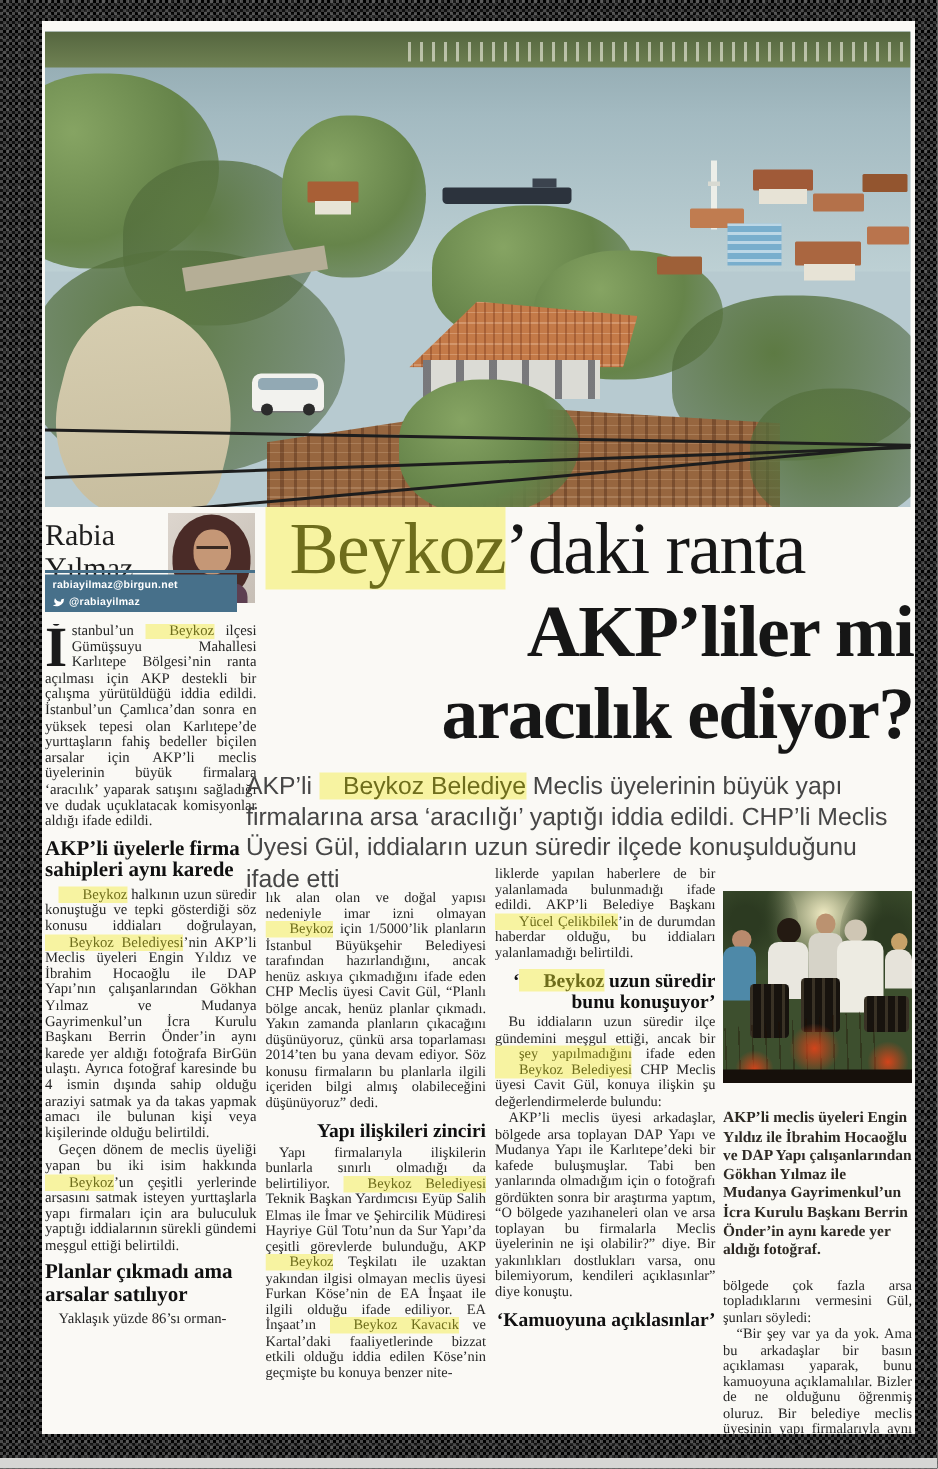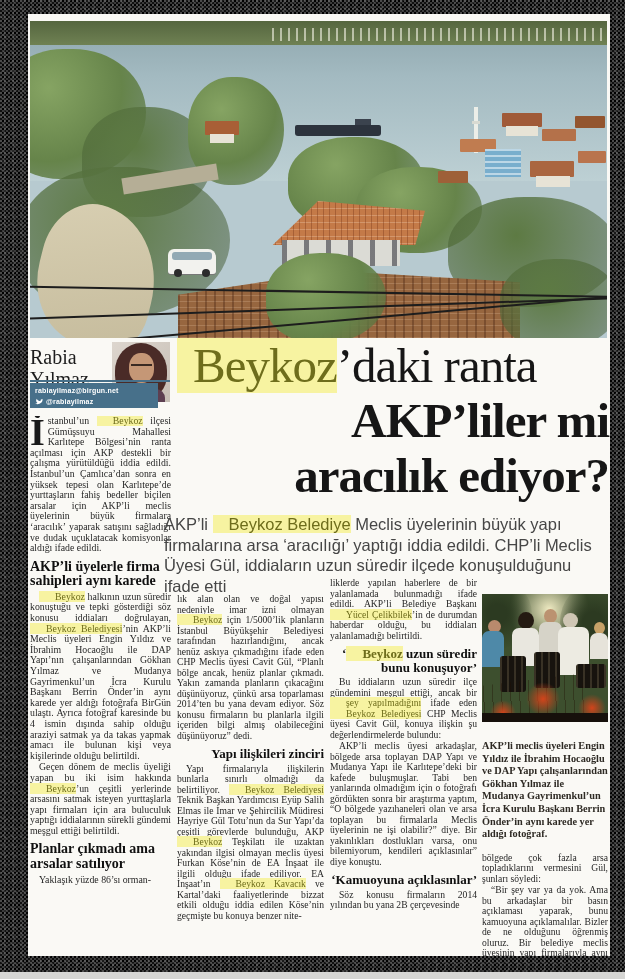--- a/index.html
+++ b/index.html
@@ -202,21 +202,20 @@
       <div class="subhead small">Yapı ilişkileri zinciri</div>
       <p><span><span>Yapı firmalarıyla ilişkilerin bunlarla sınırlı olmadığı da belirtiliyor. </span><span class="hl">Beykoz Belediyesi</span><span> Teknik Başkan Yardımcısı Eyüp Salih Elmas ile İmar ve Şehircilik Müdiresi Hayriye Gül Totu’nun da Sur Yapı’da çeşitli görevlerde bulunduğu, AKP </span><span class="hl">Beykoz</span><span> Teşkilatı ile uzaktan yakından ilgisi olmayan meclis üyesi Furkan Köse’nin de EA İnşaat ile ilgili olduğu ifade ediliyor. EA İnşaat’ın </span><span class="hl">Beykoz Kavacık</span><span> ve Kartal’daki faaliyetlerinde bizzat etkili olduğu iddia edilen Köse’nin geçmişte bu konuya benzer nite-</span></span></p>
     </div>
 
     <div class="colB body-text">
       <p class="noindent"><span><span>liklerde yapılan haberlere de bir yalanlamada bulunmadığı ifade edildi. AKP’li Belediye Başkanı </span><span class="hl">Yücel Çelikbilek</span><span>’in de durumdan haberdar olduğu, bu iddiaları yalanlamadığı belirtildi.</span></span></p>
       <div class="subhead small"><span>‘</span><span class="hl">Beykoz</span><span> uzun süredir bunu konuşuyor’</span></div>
       <p><span><span>Bu iddiaların uzun süredir ilçe gündemini meşgul ettiği, ancak bir </span><span class="hl">şey yapılmadığını</span><span> ifade eden </span><span class="hl">Beykoz Belediyesi</span><span> CHP Meclis üyesi Cavit Gül, konuya ilişkin şu değerlendirmelerde bulundu:</span></span></p>
       <p>AKP’li meclis üyesi arkadaşlar, bölgede arsa toplayan DAP Yapı ve Mudanya Yapı ile Karlıtepe’deki bir kafede buluşmuşlar. Tabi ben yanlarında olmadığım için o fotoğrafı gördükten sonra bir araştırma yaptım, “O bölgede yazıhaneleri olan ve arsa toplayan bu firmalarla Meclis üyelerinin ne işi olabilir?” diye. Bir yakınlıkları dostlukları varsa, onu bilemiyorum, kendileri açıklasınlar” diye konuştu.</p>
       <div class="subhead small">‘Kamuoyuna açıklasınlar’</div>
-      <p>Söz konusu firmaların 2014 yılından bu yana 2B çerçevesinde</p>
     </div>
 
     <div class="colC body-text">
       <div class="cafe">
         <div class="glow"></div>
         <div class="foliage" style="left:-20px;top:-15px;width:70px;height:70px;"></div>
         <div class="foliage" style="right:-18px;top:-10px;width:66px;height:76px;"></div>
         <div class="person-head" style="left:6px;top:26px;width:13px;height:13px;background:#b98a6d;"></div>
         <div class="person-body" style="left:0px;top:37px;width:22px;height:36px;background:#4e89a8;"></div>
         <div class="person-head" style="left:36px;top:18px;width:16px;height:17px;background:#241a12;"></div>

